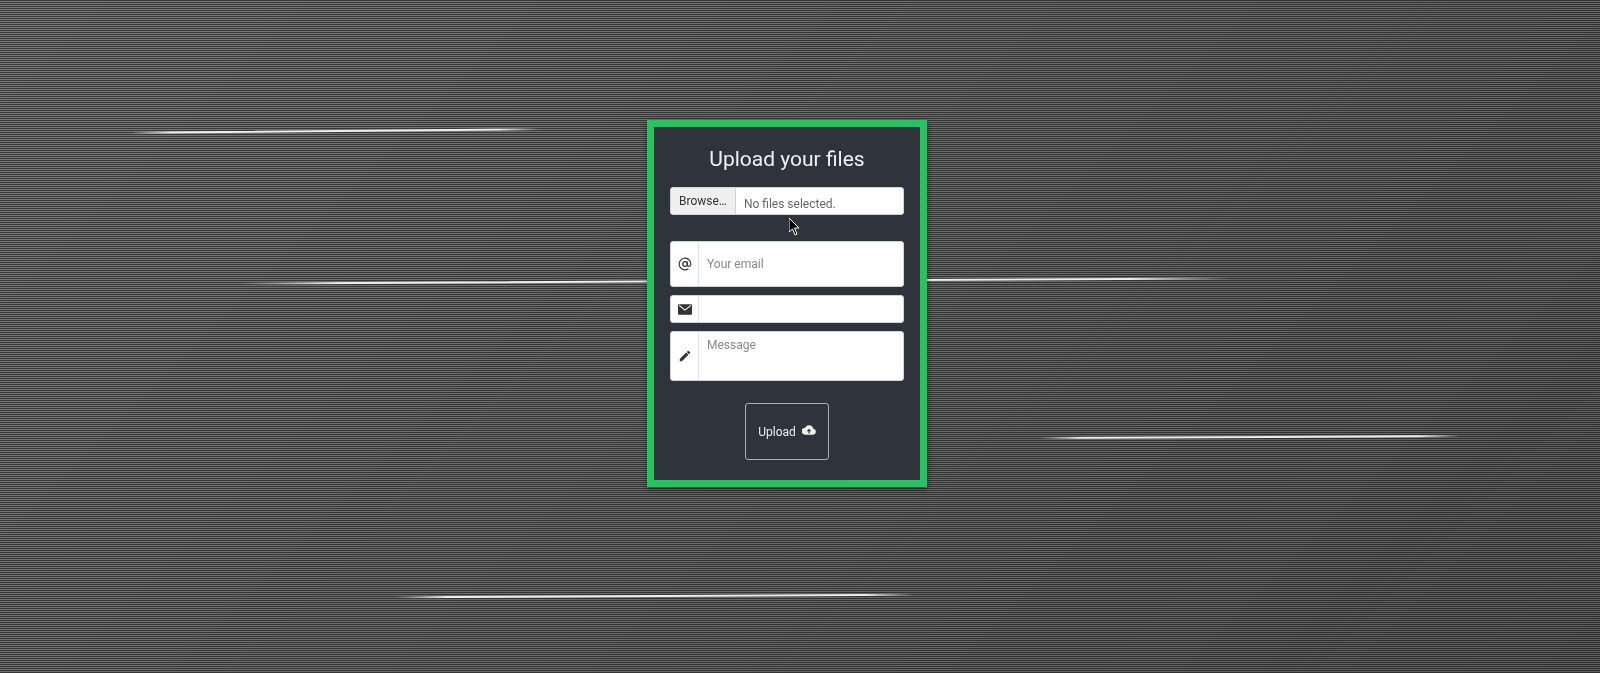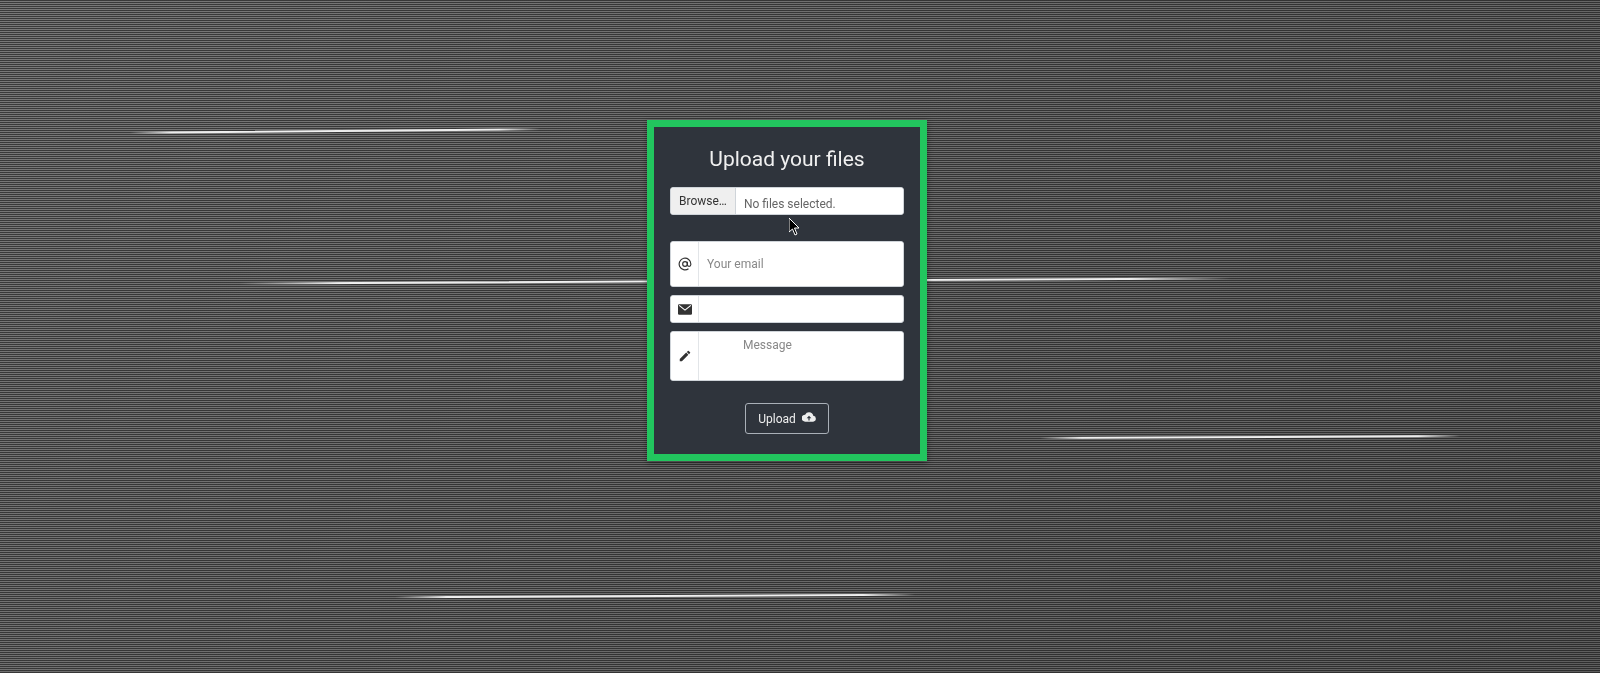--- a/index.html
+++ b/index.html
@@ -131,21 +131,20 @@
       height: 44px;
       line-height: 28px;
     }
 
     .text-input::placeholder {
       color: #888;
     }
 
     .textarea-row {
       min-height: 48px;
-      gap: 36px;
     }
 
     textarea.text-input {
       resize: none;
       height: 48px;
       padding: 6px 8px;
       line-height: 1.3;
     }
 
     .upload-btn-wrap {
@@ -155,21 +154,21 @@
     }
 
     .upload-btn {
       display: inline-flex;
       align-items: center;
       gap: 6px;
       background: transparent;
       border: 1px solid #aab0b8;
       color: #eee;
       font-size: 12px;
-      padding: 7px 12px;
+      padding: 20px 12px;
       border-radius: 3px;
       cursor: pointer;
       font-family: inherit;
     }
   </style>
 </head>
 <body>
 
 <div class="streak s1"></div>
 <div class="streak s2"></div>

